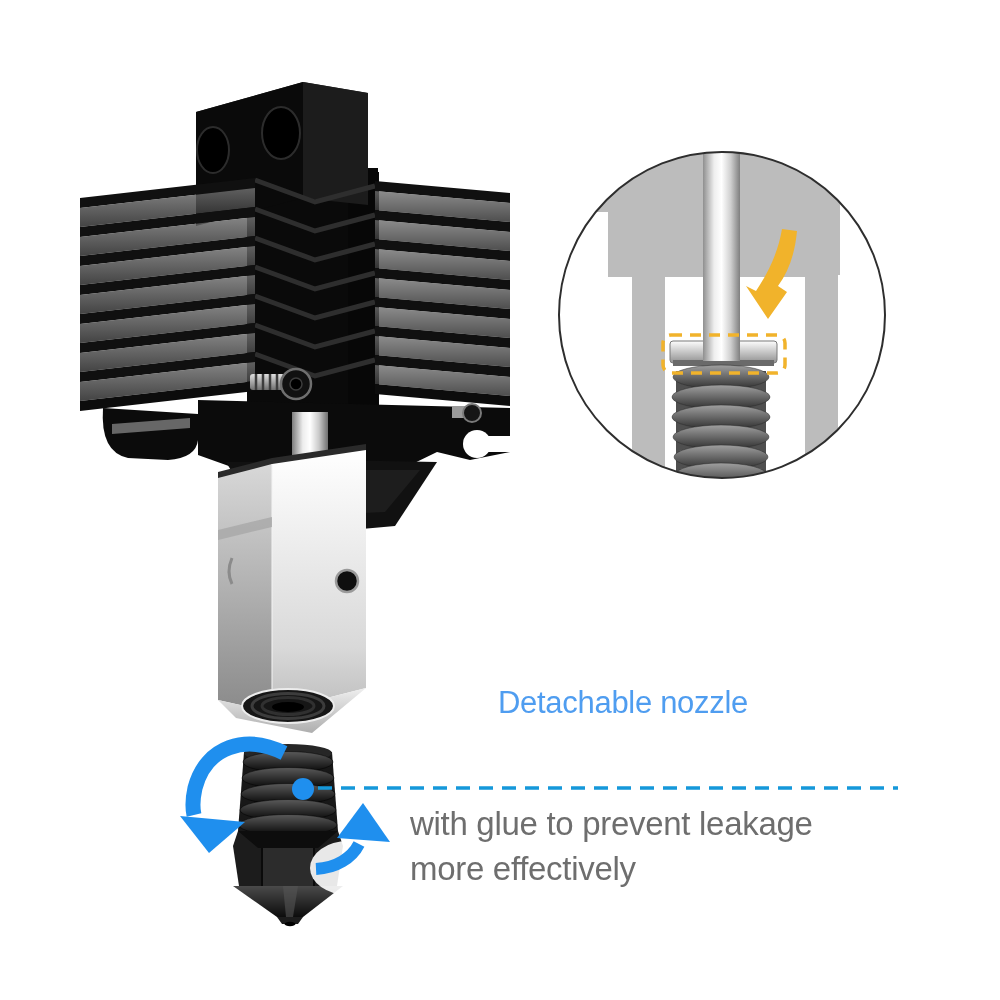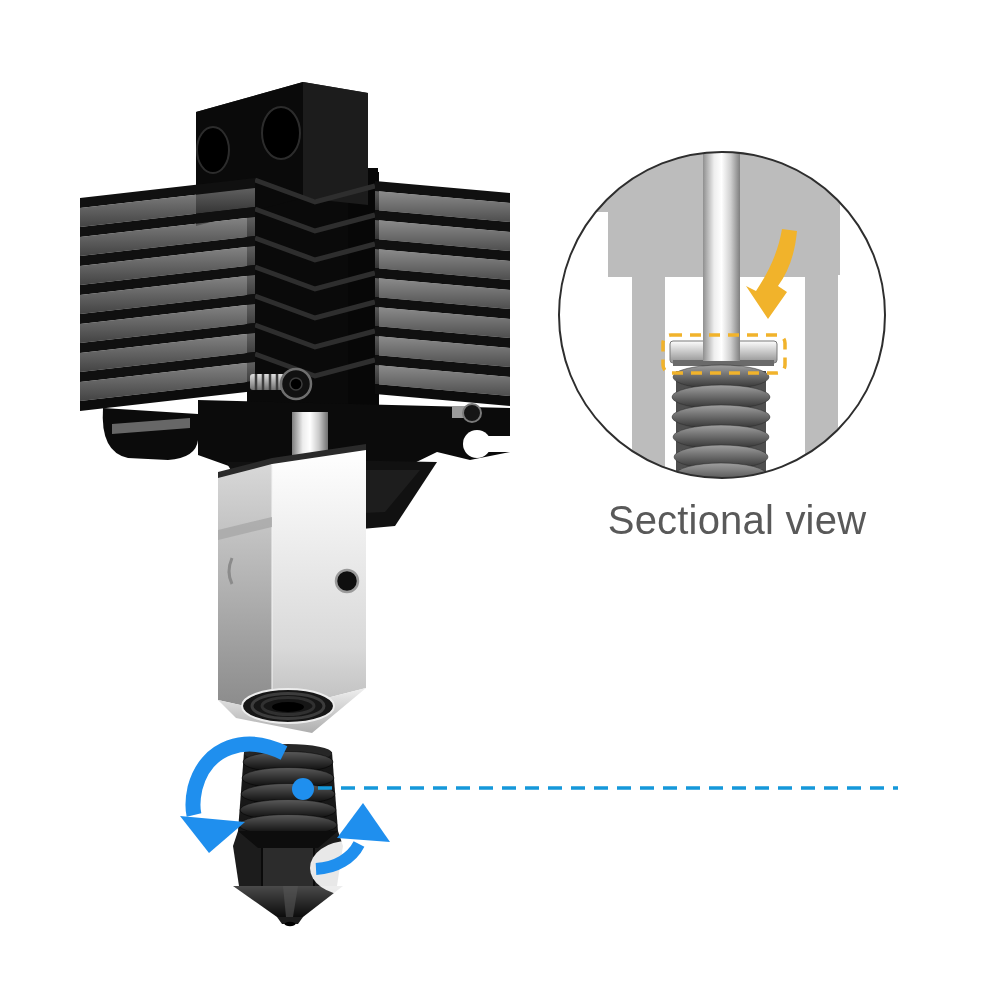--- a/index.html
+++ b/index.html
@@ -257,21 +257,23 @@
       </g>
 
       <rect x="151" y="4" width="37" height="212" fill="url(#rodG2)"></rect>
     </g>
 
     <rect class="yellow-stroke" x="111" y="190" width="122" height="38" rx="8" stroke-width="3.5" stroke-dasharray="11 8"></rect>
     <path class="yellow-fill" d="M245,86 C243,108 237,126 226,141 L235,147 L216,174 L194,141 L204,146 C216,128 226,108 230,84 Z"></path>
     <circle cx="170" cy="170" r="163" fill="none" stroke="#2e2e2e" stroke-width="2"></circle>
   </svg>
 
-  <div class="section-label">Sectional view</div>
 
   <div class="caption-blue">
+    <div>Detachable nozzle</div>
   </div>
 
   <div class="desc">
+    <div>with glue to prevent leakage</div>
+    <div>more effectively</div>
   </div>
 
 </div>
 
 </body></html>

